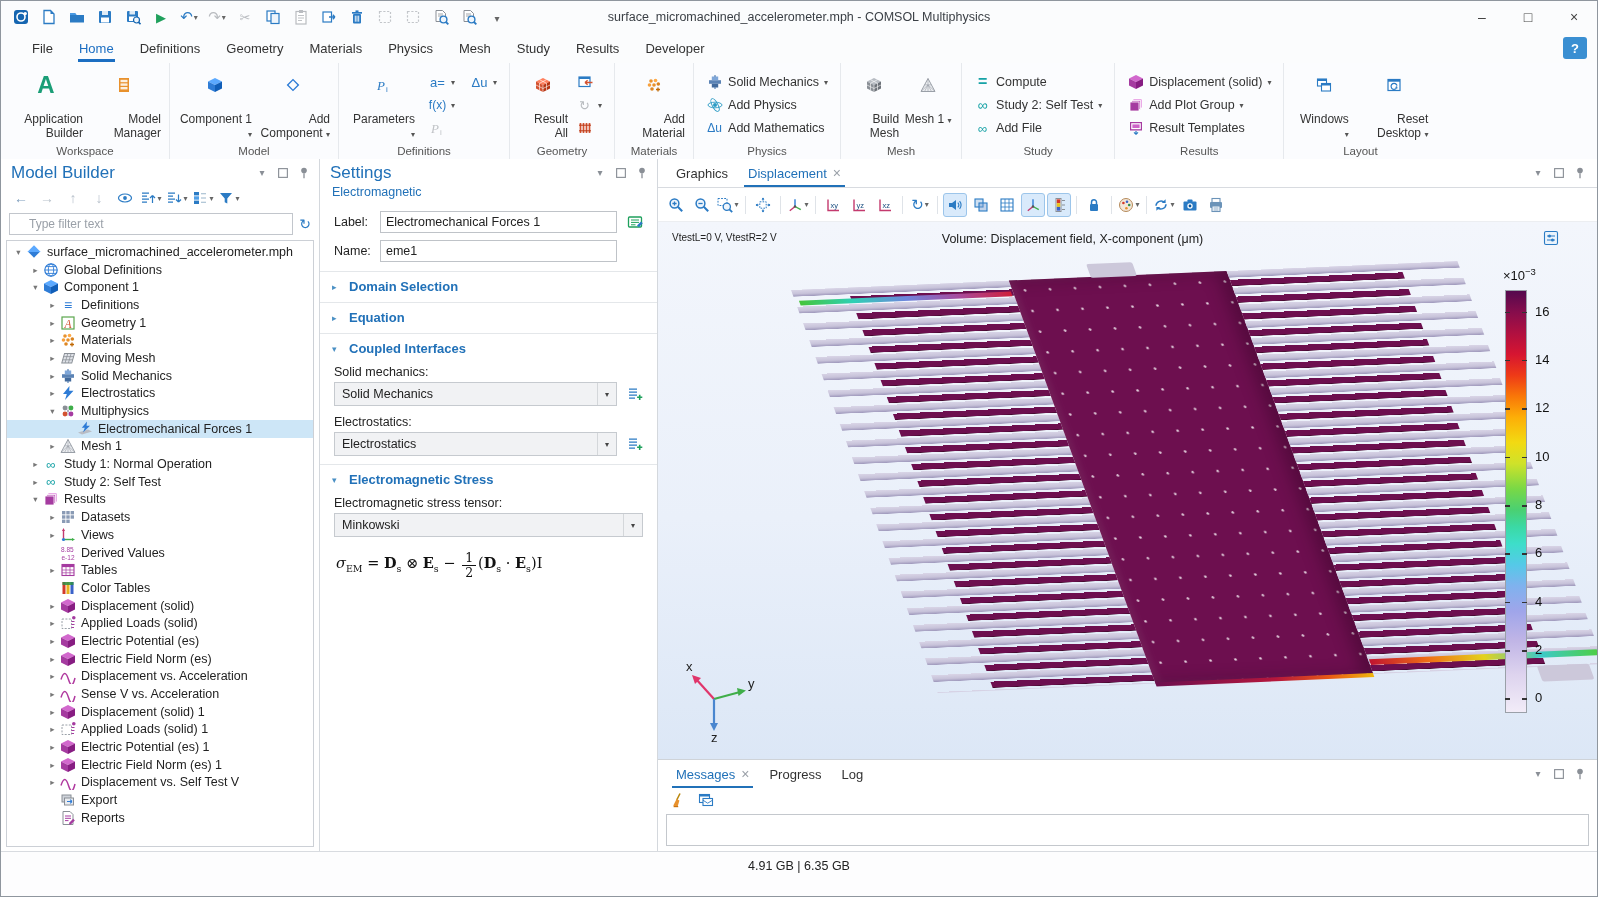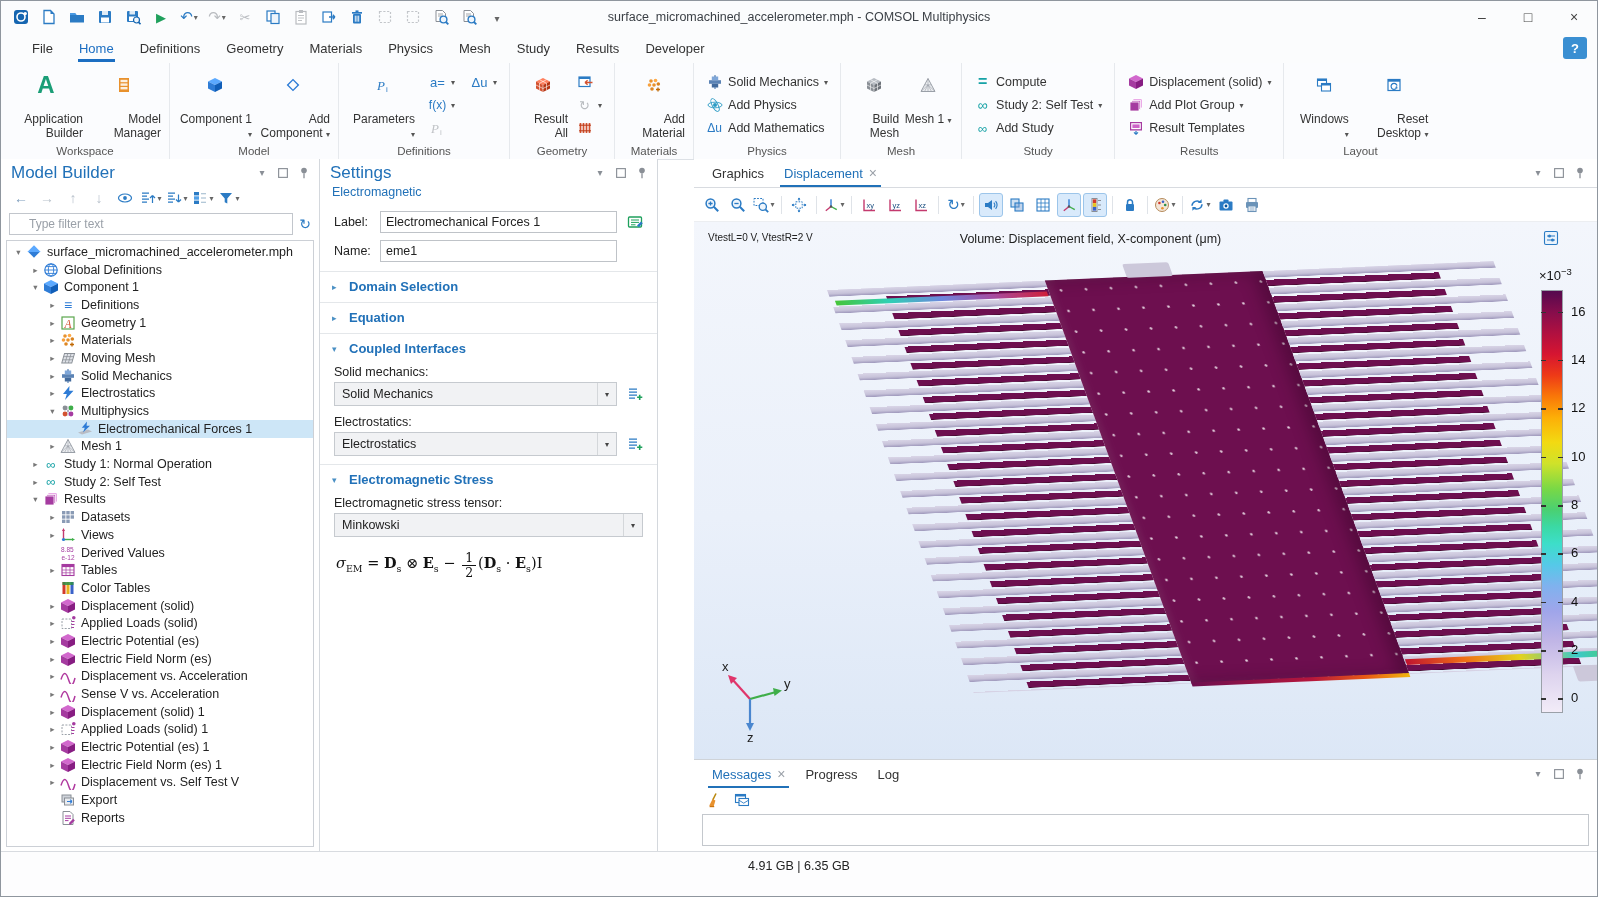--- a/index.html
+++ b/index.html
@@ -67,21 +67,21 @@
   .ddl{flex:1;height:22px;background:#f1f2f4;border:1px solid #c6cacf;display:flex;align-items:center;font-size:12.5px;color:#222;padding-left:7px;}
   .ddl .ddarrow{margin-left:auto;width:18px;text-align:center;font-size:8px;color:#444;border-left:1px solid #d4d7da;align-self:stretch;display:flex;align-items:center;justify-content:center;}
   .eqn{padding:12px 10px 6px 16px;font-family:"DejaVu Serif",serif;font-size:14.5px;color:#111;}
   .eqn i{font-style:italic;}
   .eqn b{font-weight:bold;}
   .eqn sub{font-size:9.5px;}
   .frac{display:inline-block;text-align:center;vertical-align:-9px;margin:0 2px;}
   .frac .fn{display:block;border-bottom:1px solid #111;line-height:1.1;padding:0 3px;font-size:12.5px;}
   .frac .fd{display:block;line-height:1.1;font-size:12.5px;}
   
-  .graphics{flex:1;display:flex;flex-direction:column;background:#fff;min-width:0;margin-left:36px;}
+  .graphics{flex:1;display:flex;flex-direction:column;background:#fff;min-width:0;}
   .gtabs{height:28px;display:flex;align-items:center;border-bottom:1px solid #d8dbe0;padding-left:8px;}
   .gtab{padding:0 10px;font-size:13px;color:#333;height:28px;display:flex;align-items:center;gap:6px;position:relative;}
   .gtab.active{color:#2171b8;}
   .gtab.active::after{content:"";position:absolute;left:6px;right:6px;bottom:0;height:2.5px;background:#2171b8;}
   .gtoolbar{height:33px;display:flex;align-items:center;padding:0 6px;gap:2px;border-bottom:1px solid #eceef1;}
   .canvas{flex:1;position:relative;background:linear-gradient(180deg,#f3f6fc 0%,#eaf0fa 55%,#dce7f6 100%);overflow:hidden;}
   .anno{position:absolute;left:14px;top:10px;font-size:10px;color:#222;}
   .ptitle{position:absolute;left:0;right:110px;top:10px;text-align:center;font-size:12.5px;color:#222;}
   .propsic{position:absolute;right:38px;top:8px;}
   
@@ -490,21 +490,21 @@
             <span class="ricon">
               <span class="gly" style="color:#17a2a6;font-size:14px;font-weight:normal">∞</span>
             </span>
             <span>Study 2: Self Test</span>
             <span class="cv">▾</span>
           </div>
         <div class="srow">
             <span class="ricon">
               <span class="gly" style="color:#17a2a6;font-size:13px;font-weight:normal">∞</span>
             </span>
-            <span>Add Study</span>
+            <span>Add File</span>
           </div>
       </div>
       <div class="rgcap">Study</div>
     </div>
     <div class="rgroup">
       <div class="smallcol">
         <div class="srow">
             <span class="ricon">
               <svg width="16" height="16" viewBox="0 0 16 16">
                 <polygon points="8,1 15,4.5 8,8 1,4.5" fill="#d268cd"></polygon>

